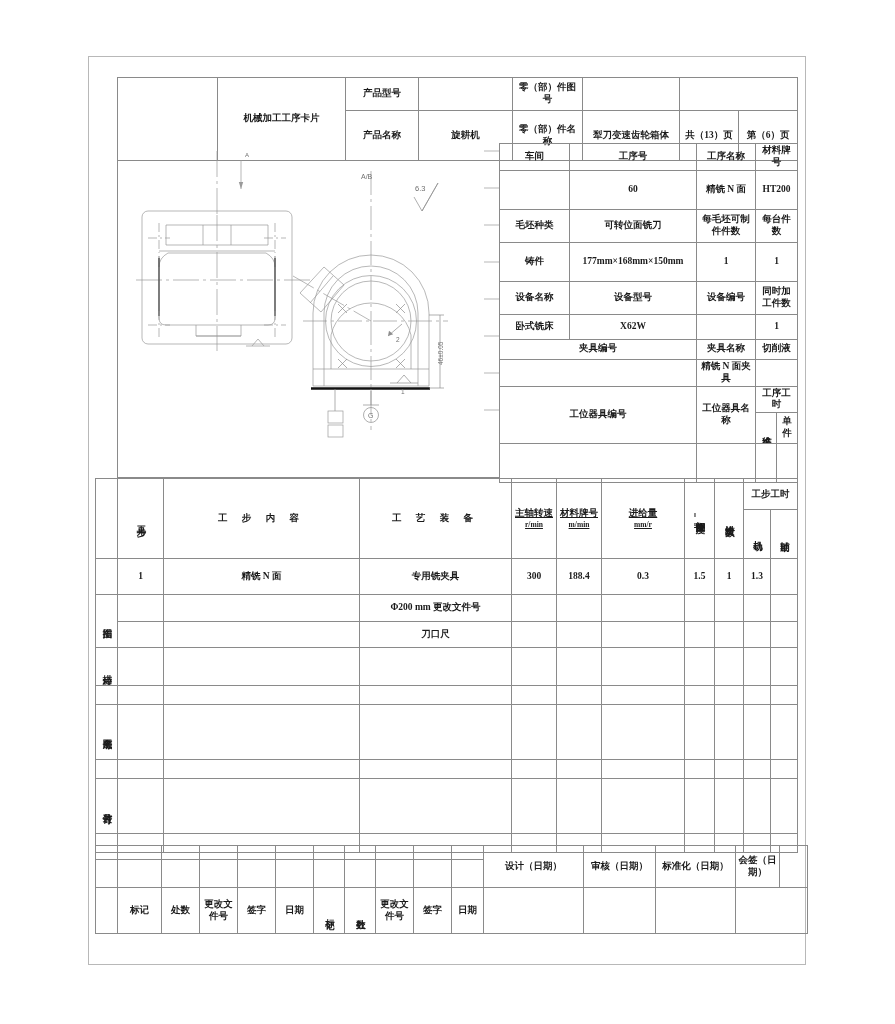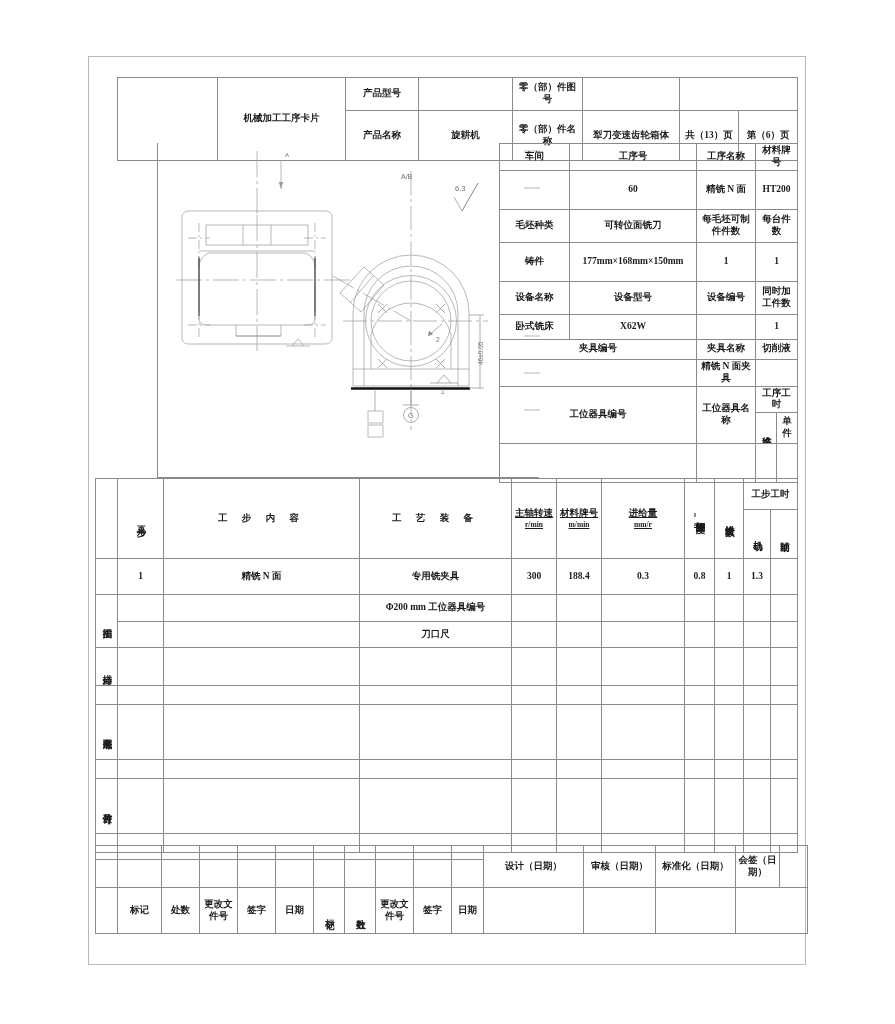--- a/index.html
+++ b/index.html
@@ -73,21 +73,20 @@
   
   #drawing {
     position: absolute;
     left: 117px;
     top: 143px;
     width: 382px;
     height: 335px;
     border-left: 1px solid #8a8a8a;
     border-bottom: 1px solid #8a8a8a;
     box-sizing: border-box;
-    margin-left: 40px;
   }
   #rightspec {
     position: absolute;
     left: 499px;
     top: 143px;
     width: 298px;
   }
   #steps {
     position: absolute;
     left: 95px;
@@ -409,31 +408,31 @@
     </tr>
 
     <tr style="height:36px">
       <td class="noline"></td>
       <td>1</td>
       <td>精铣 N 面</td>
       <td>专用铣夹具</td>
       <td>300</td>
       <td>188.4</td>
       <td>0.3</td>
-      <td>0.8</td>
+      <td>1.5</td>
       <td>1</td>
       <td>1.3</td>
       <td></td>
     </tr>
 
     <tr style="height:27px">
       <td rowspan="2"><span class="v">描图</span></td>
       <td></td>
       <td></td>
-      <td>Φ200 mm 工位器具编号</td>
+      <td>Φ200 mm 更改文件号</td>
       <td></td>
       <td></td>
       <td></td>
       <td></td>
       <td></td>
       <td></td>
       <td></td>
     </tr>
 
     <tr style="height:26px">

